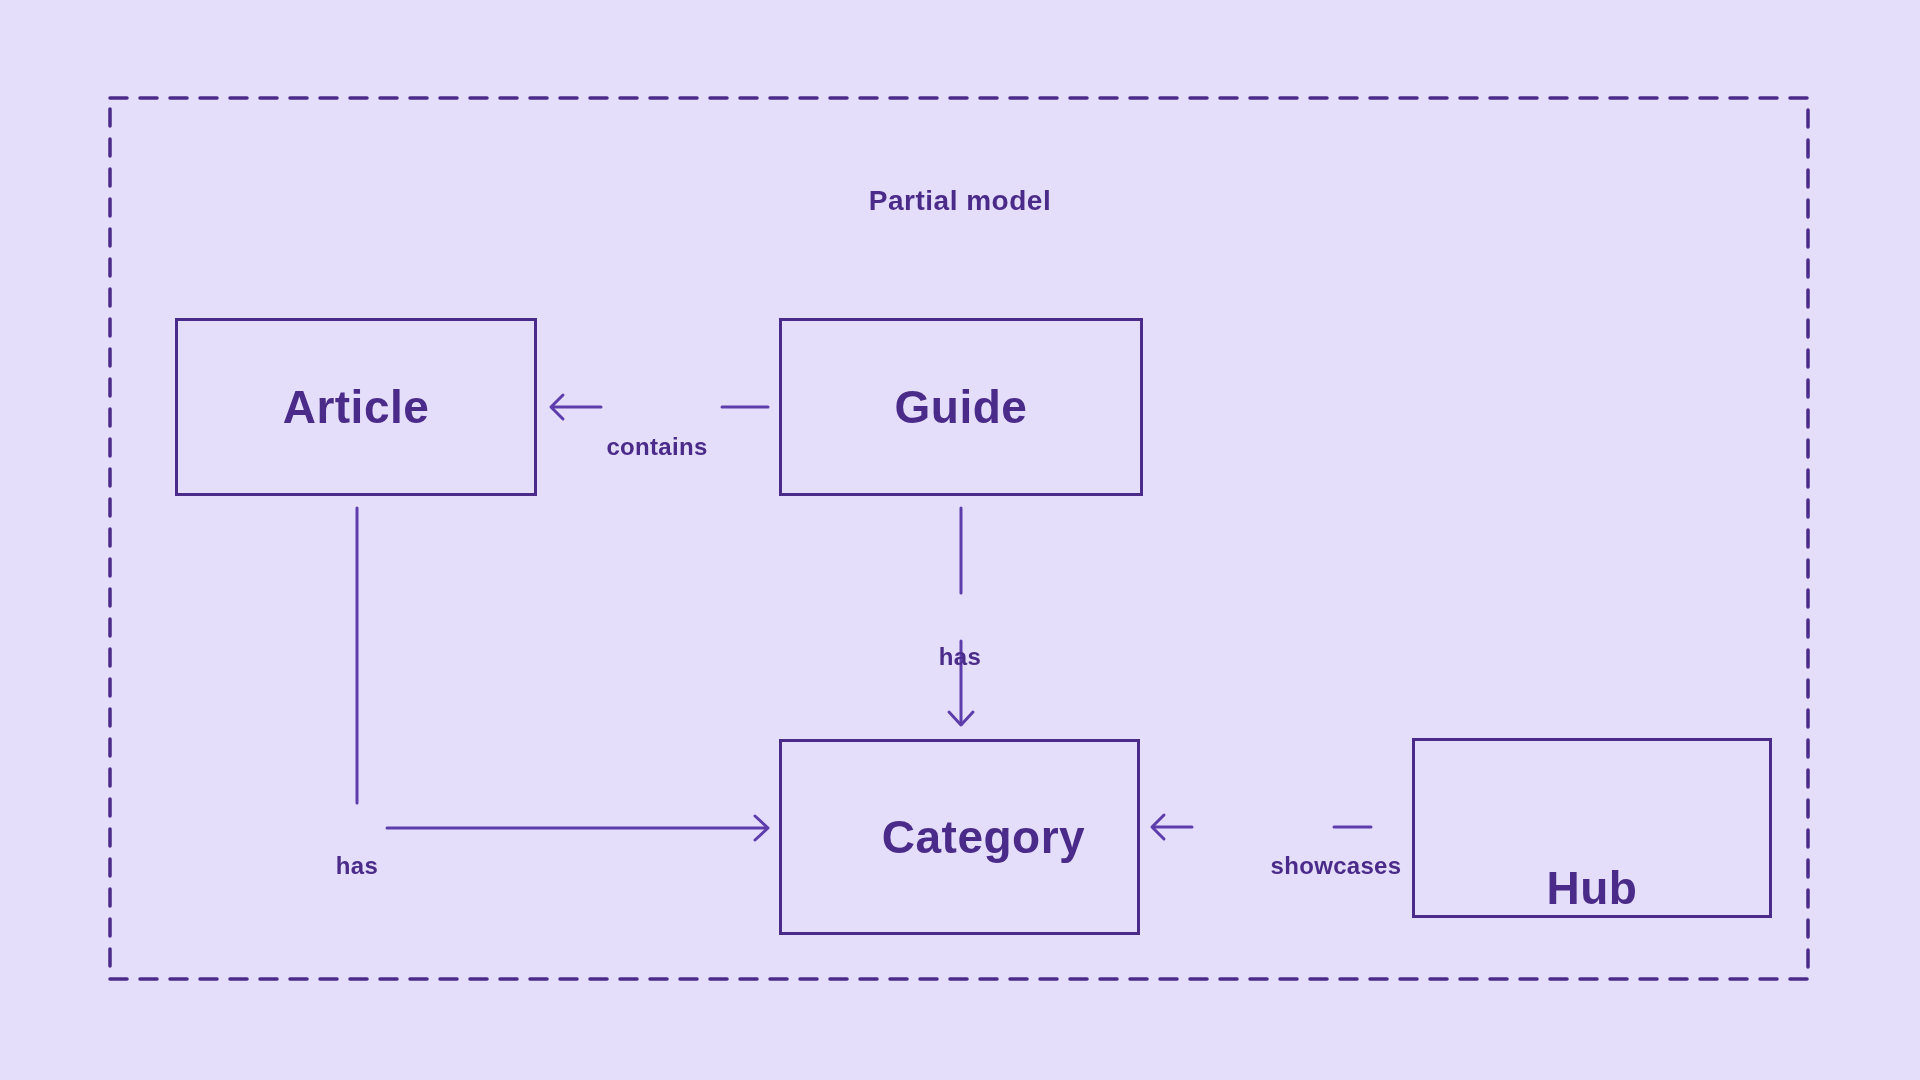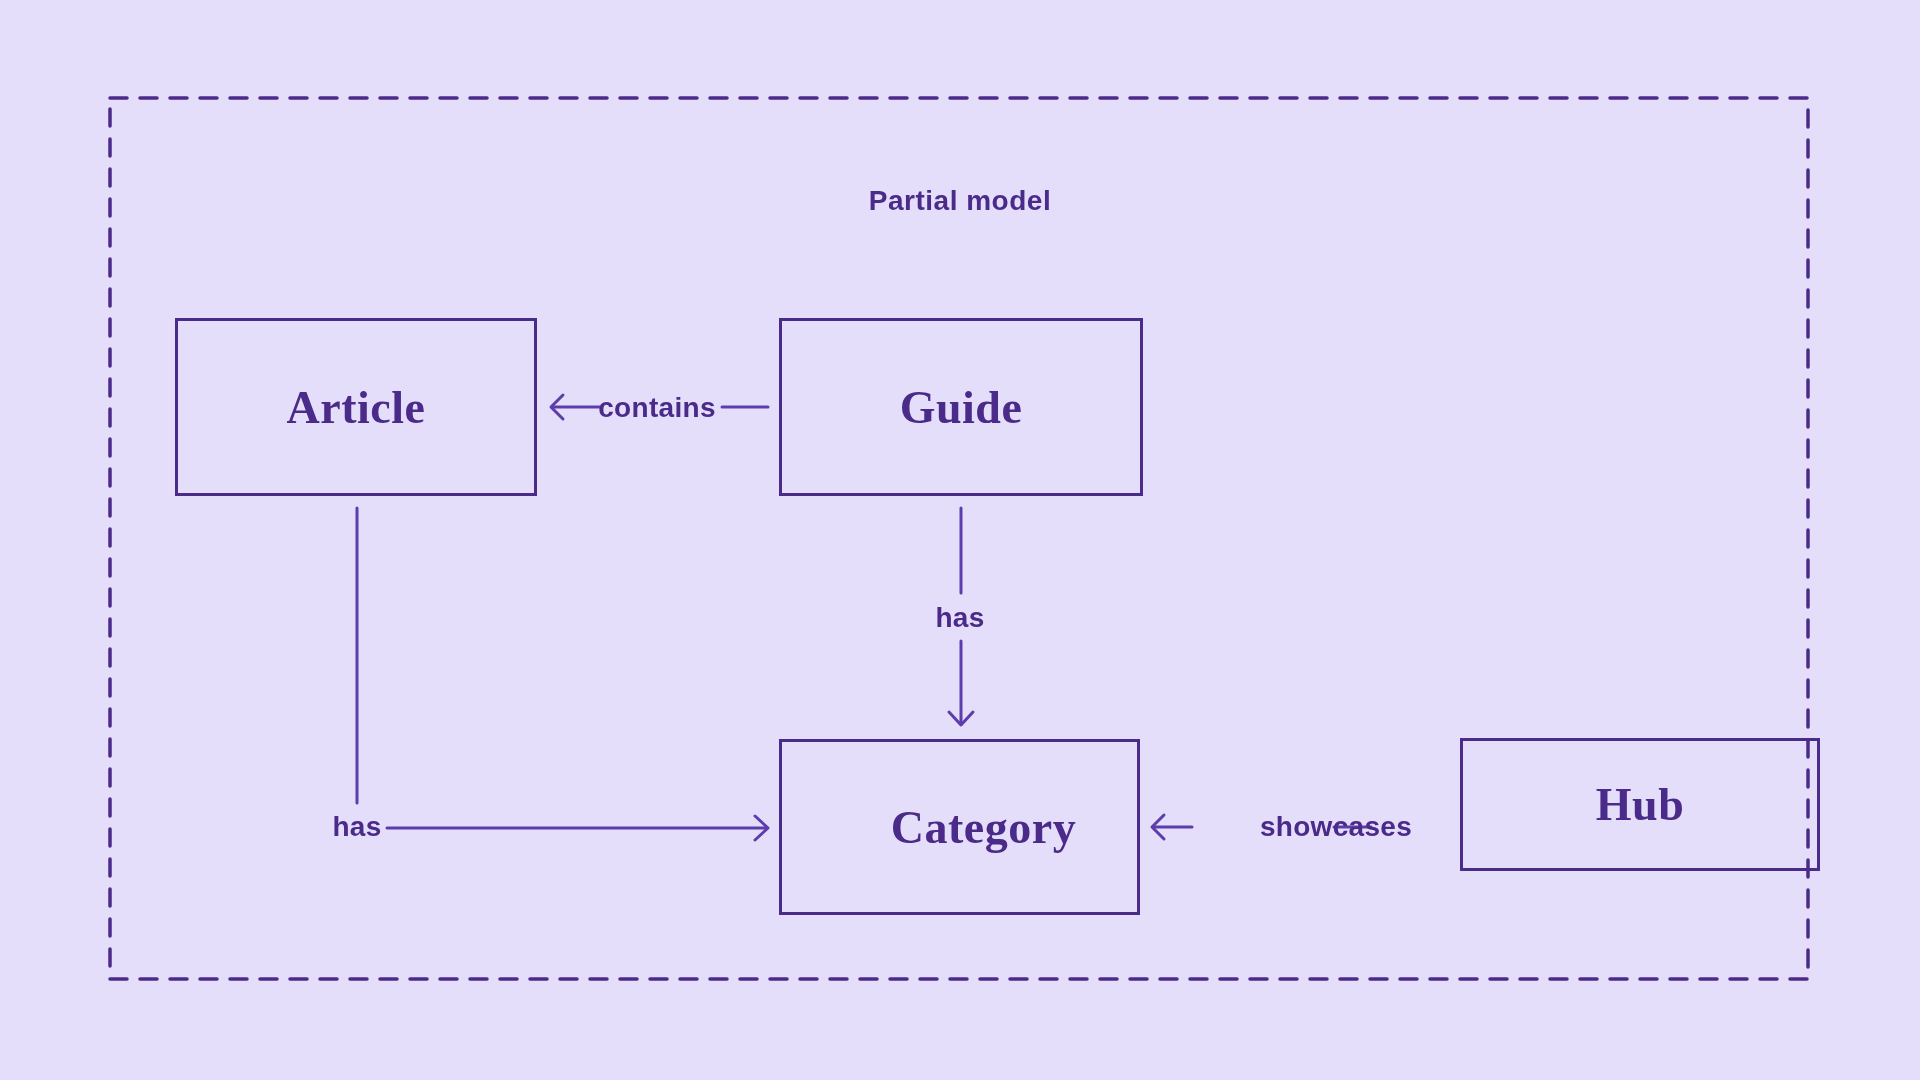--- a/index.html
+++ b/index.html
@@ -39,34 +39,34 @@
     display: flex;
     align-items: center;
     justify-content: center;
   }
   .entity .entity-label {
     font-size: 46px;
     font-weight: bold;
     color: var(--ink);
     letter-spacing: 0.5px;
     white-space: nowrap;
-    font-family: Liberation Serif, serif;
   }
   .entity.article  { left: 175px;  top: 318px; width: 362px; height: 178px; }
   .entity.guide    { left: 779px;  top: 318px; width: 364px; height: 178px; }
-  .entity.category { left: 779px;  top: 739px; width: 361px; height: 176px; padding-left: 48px; }
-  .entity.hub      { left: 1460px; top: 738px; width: 360px; height: 133px; }
+  .entity.category { left: 779px;  top: 739px; width: 361px; height: 196px; padding-left: 48px; }
+  .entity.hub      { left: 1412px; top: 738px; width: 360px; height: 180px; align-items: flex-end; }
   .relation-label {
     position: absolute;
     transform: translate(-50%, -50%);
-    font-size: 28px;
+    font-size: 24px;
     font-weight: bold;
     color: var(--ink);
     letter-spacing: 0.3px;
     white-space: nowrap;
+    margin-top: 39px;
   }
   .relation-label.contains     { left: 657px;  top: 408px; }
   .relation-label.guide-has    { left: 960px;  top: 618px; }
   .relation-label.article-has  { left: 357px;  top: 827px; }
   .relation-label.showcases    { left: 1336px; top: 827px; }
   .wires path, .wires rect {
     fill: none;
     stroke-linecap: round;
     stroke-linejoin: round;
   }

